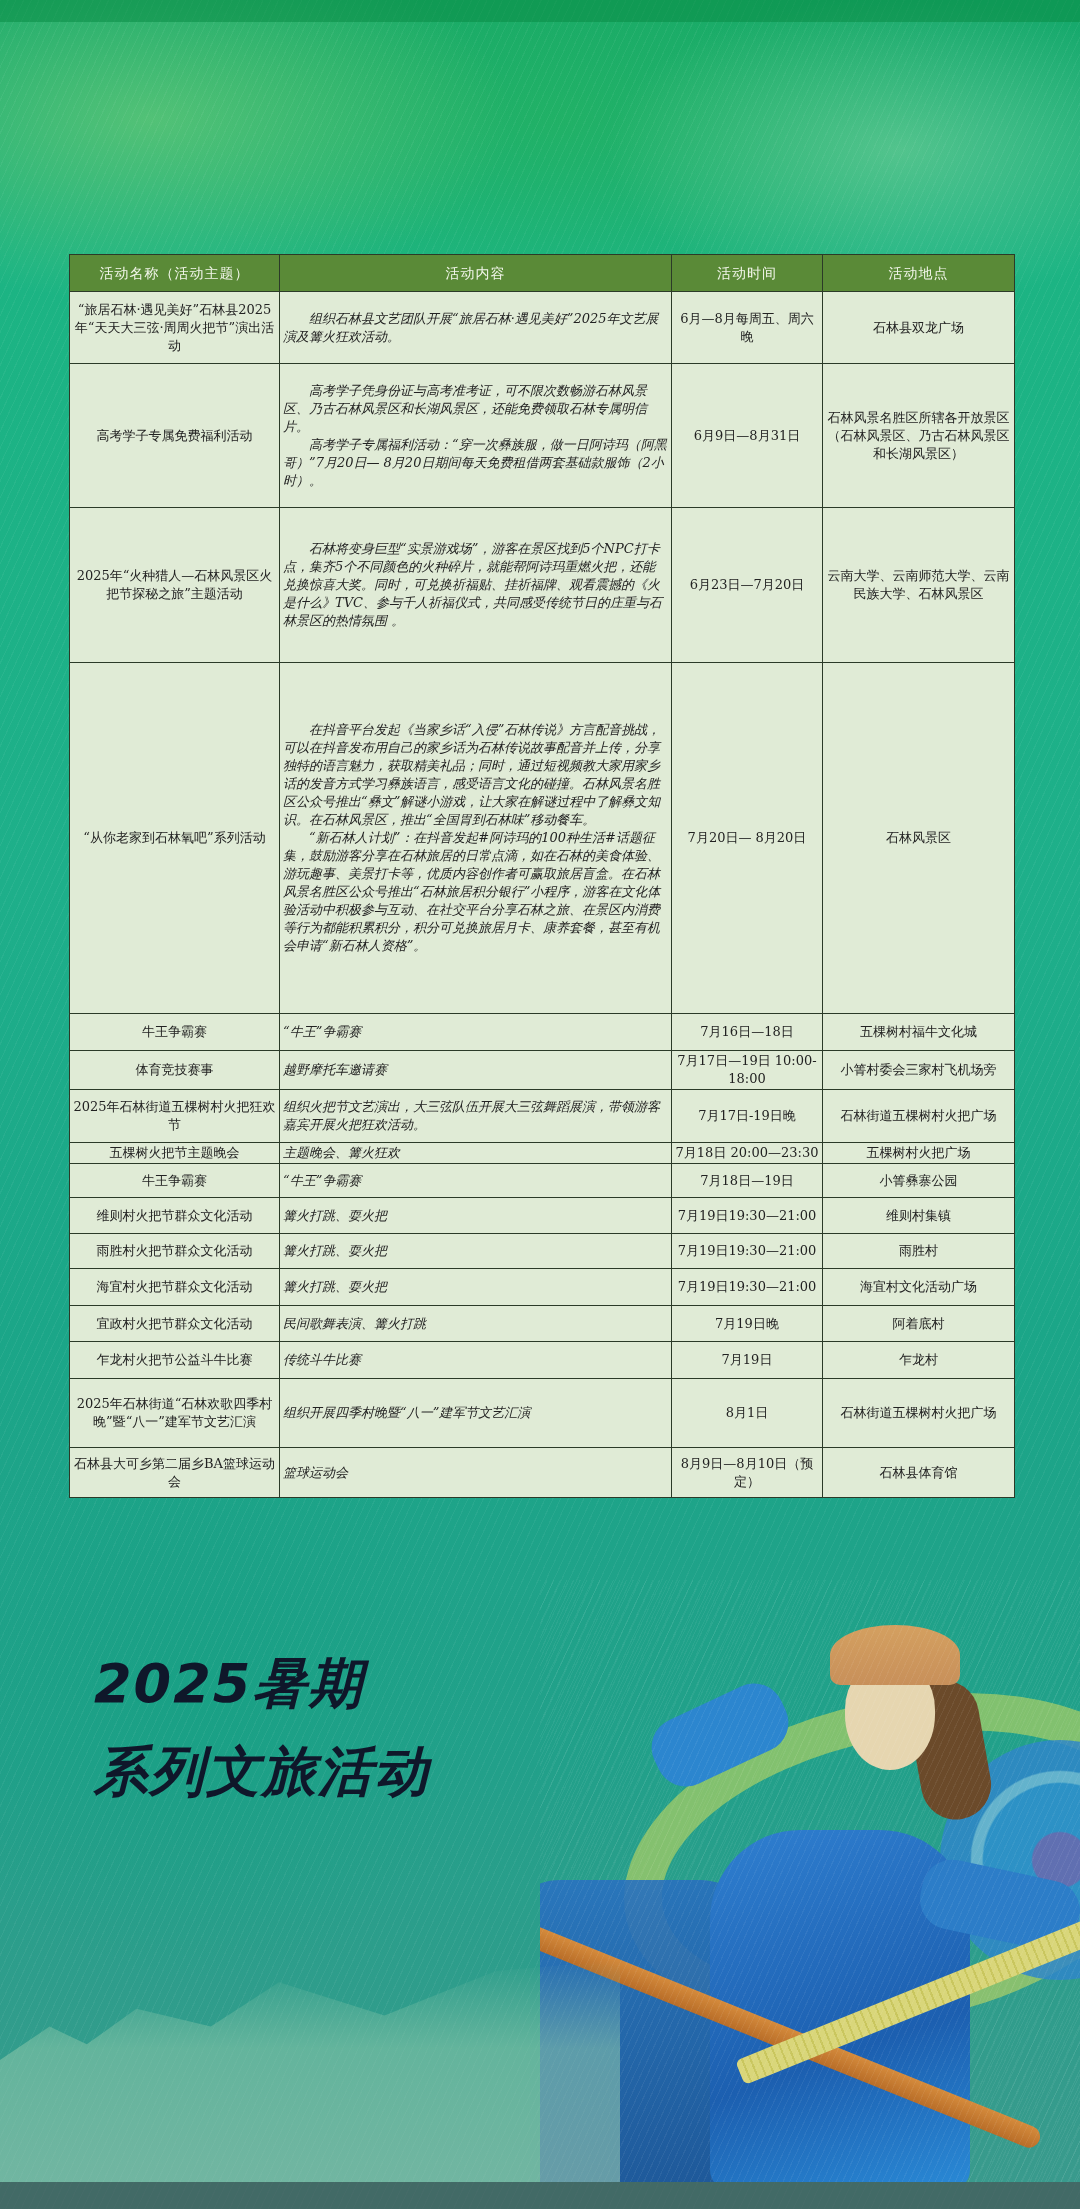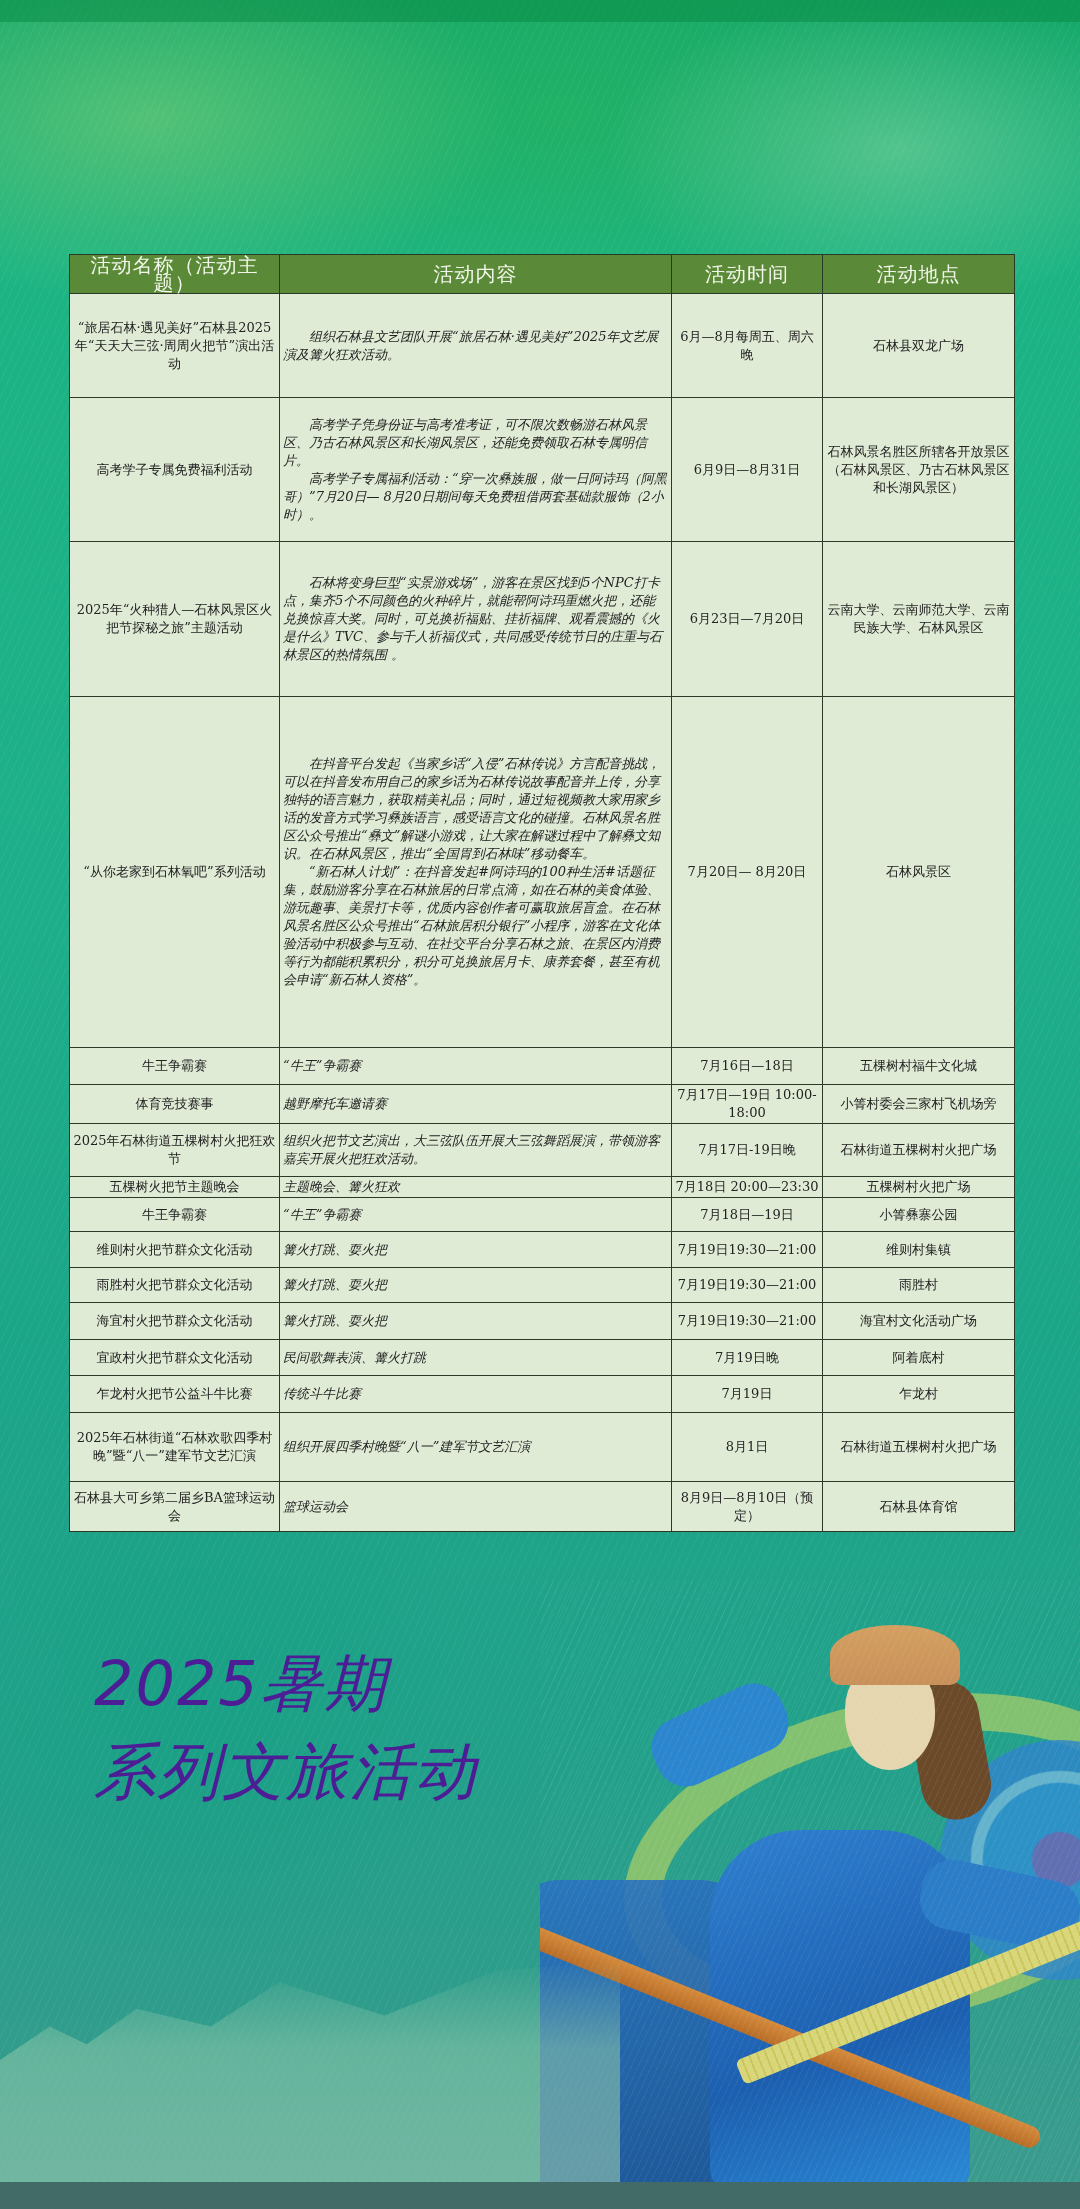--- a/index.html
+++ b/index.html
@@ -45,35 +45,35 @@
     border: 1.5px solid #2b3a28;
     text-align: center;
     vertical-align: middle;
     padding: 1px 3px;
   }
   .schedule th {
     background: #5a8a37;
     color: #f2f6ea;
     font-weight: normal;
     height: 37px;
-    font-size: 20px;
+    font-size: 14px;
     letter-spacing: 1px;
   }
   .schedule td.content { text-align: left; font-style: italic; }
   .schedule td.content.center { text-align: left; }
   .para { text-indent: 2em; }
 
   
   .title {
     position: absolute; left: 94px; top: 1640px;
-    color: #4c1d95;
+    color: #0f172a;
     font-family: "DejaVu Sans", "Liberation Sans", sans-serif;
-    font-weight: normal;
+    font-weight: bold;
     font-style: italic;
-    font-size: 62px;
+    font-size: 54px;
     line-height: 88px;
     letter-spacing: 2px;
   }
   .title div { white-space: nowrap; }
 
   
   .illus { position: absolute; left: 540px; top: 1580px; width: 540px; height: 602px; overflow: hidden; }
   .halo {
     position: absolute; left: 80px; top: 120px; width: 560px; height: 320px;
     border-radius: 50%;
@@ -156,21 +156,21 @@
   </colgroup>
   <thead>
     <tr>
       <th>活动名称（活动主题）</th>
       <th>活动内容</th>
       <th>活动时间</th>
       <th>活动地点</th>
     </tr>
   </thead>
   <tbody>
-    <tr style="height:104px">
+    <tr style="height:72px">
       <td>“旅居石林·遇见美好”石林县2025年“天天大三弦·周周火把节”演出活动</td>
       <td class="content">
           <div class="para">组织石林县文艺团队开展“旅居石林·遇见美好”2025年文艺展演及篝火狂欢活动。</div>
         </td>
       <td>6月—8月每周五、周六晚</td>
       <td>石林县双龙广场</td>
     </tr>
     <tr style="height:144px">
       <td>高考学子专属免费福利活动</td>
       <td class="content">

